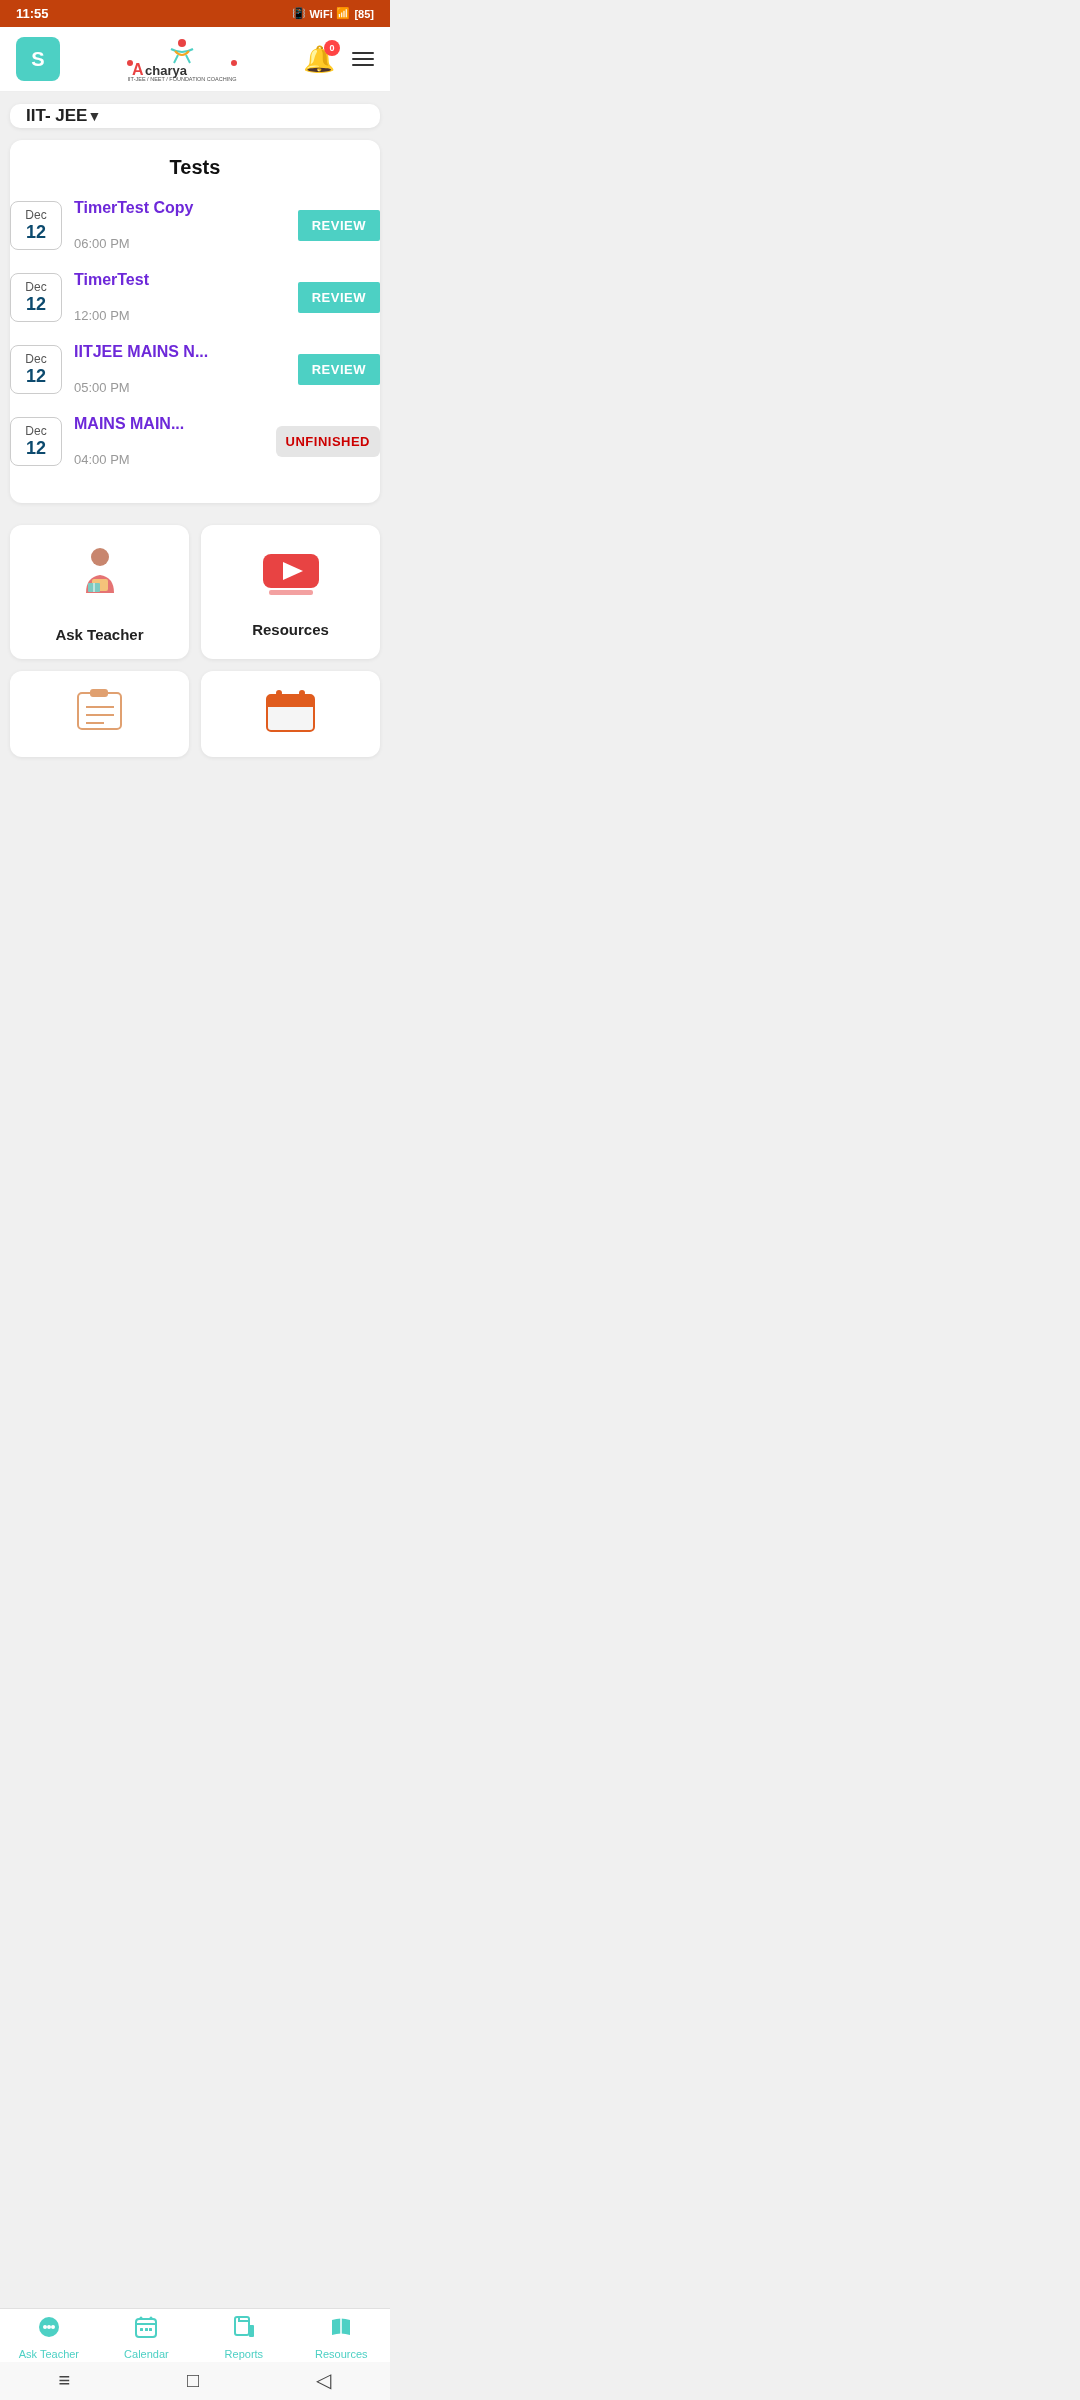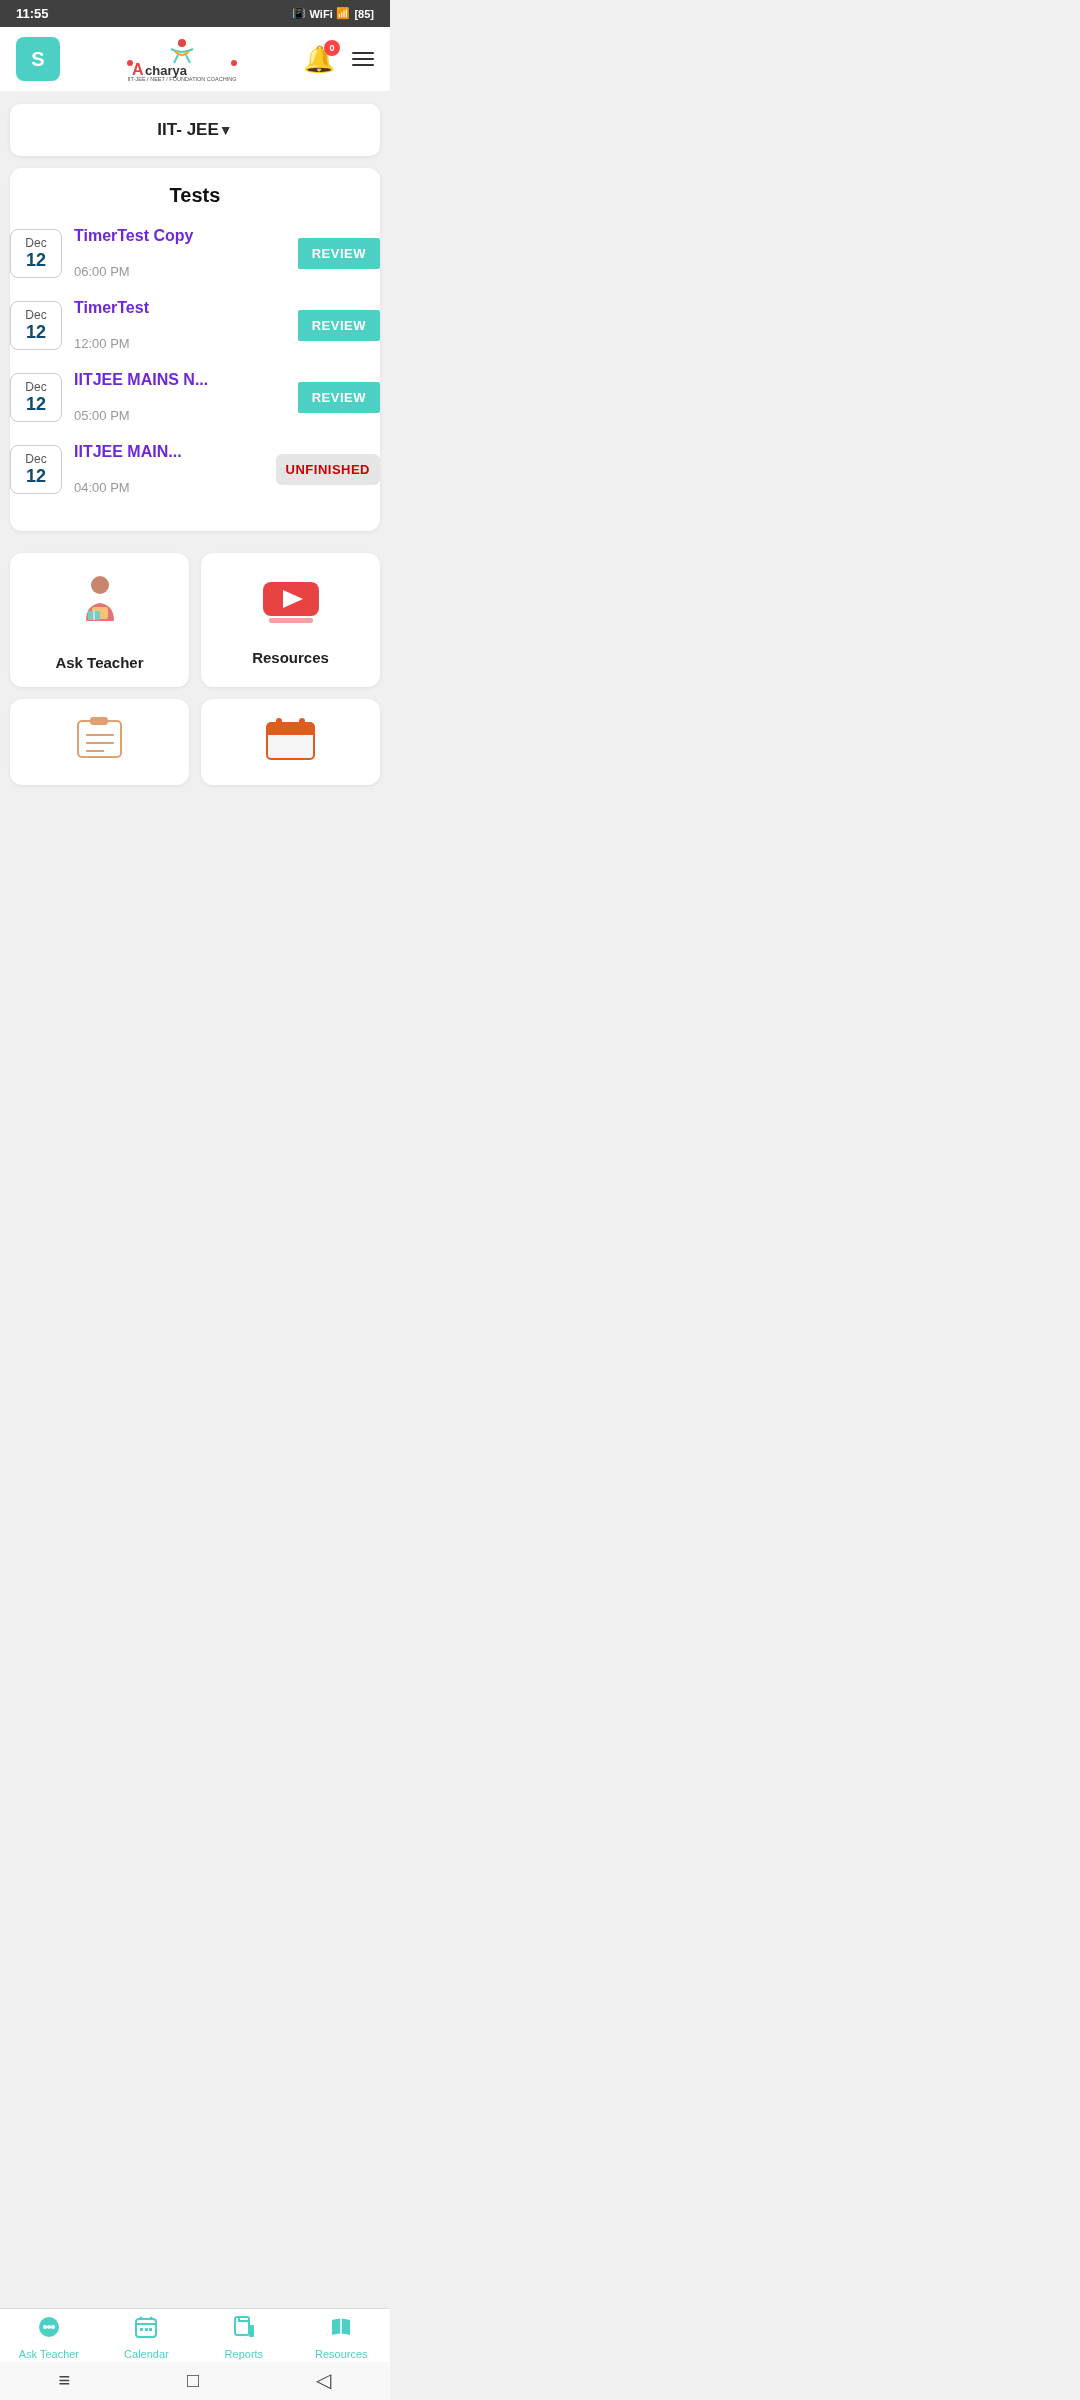--- a/index.html
+++ b/index.html
@@ -7,21 +7,21 @@
     body {
       width: 390px;
       min-height: 860px;
       background: #f0f0f0;
       font-family: 'Segoe UI', Arial, sans-serif;
       overflow-x: hidden;
     }
 
     
     .status-bar {
-      background: #404040;
+      background: #c2410c;
       color: #fff;
       display: flex;
       justify-content: space-between;
       align-items: center;
       padding: 6px 16px;
       font-size: 13px;
       font-weight: 600;
     }
     .status-right {
       display: flex;
@@ -94,24 +94,24 @@
       height: 2px;
       background: #333;
       border-radius: 2px;
     }
 
     
     .dropdown-card {
       background: #fff;
       margin: 12px 10px;
       border-radius: 10px;
-      padding: 16px 16px;
-      display: flex;
-      align-items: center;
-      justify-content: center;
+      padding: 2px 16px;
+      display: flex;
+      align-items: center;
+      justify-content: flex-start;
       box-shadow: 0 1px 4px rgba(0,0,0,0.08);
     }
     .dropdown-label {
       font-size: 17px;
       font-weight: 600;
       color: #222;
     }
     .dropdown-arrow {
       font-size: 14px;
       color: #333;
@@ -395,21 +395,21 @@
     </div>
     <button class="btn-review">REVIEW</button>
   </div>
 
   <div class="test-item">
     <div class="test-date-box">
       <div class="test-date-month">Dec</div>
       <div class="test-date-day">12</div>
     </div>
     <div class="test-info">
-      <div class="test-name">IITJEE MAIN...</div>
+      <div class="test-name">MAINS MAIN...</div>
       <div class="test-time">04:00 PM</div>
     </div>
     <button class="btn-unfinished">UNFINISHED</button>
   </div>
 </div>
 
 <div class="grid-section">
   <div class="grid-2col">
 
     <div class="grid-card">

